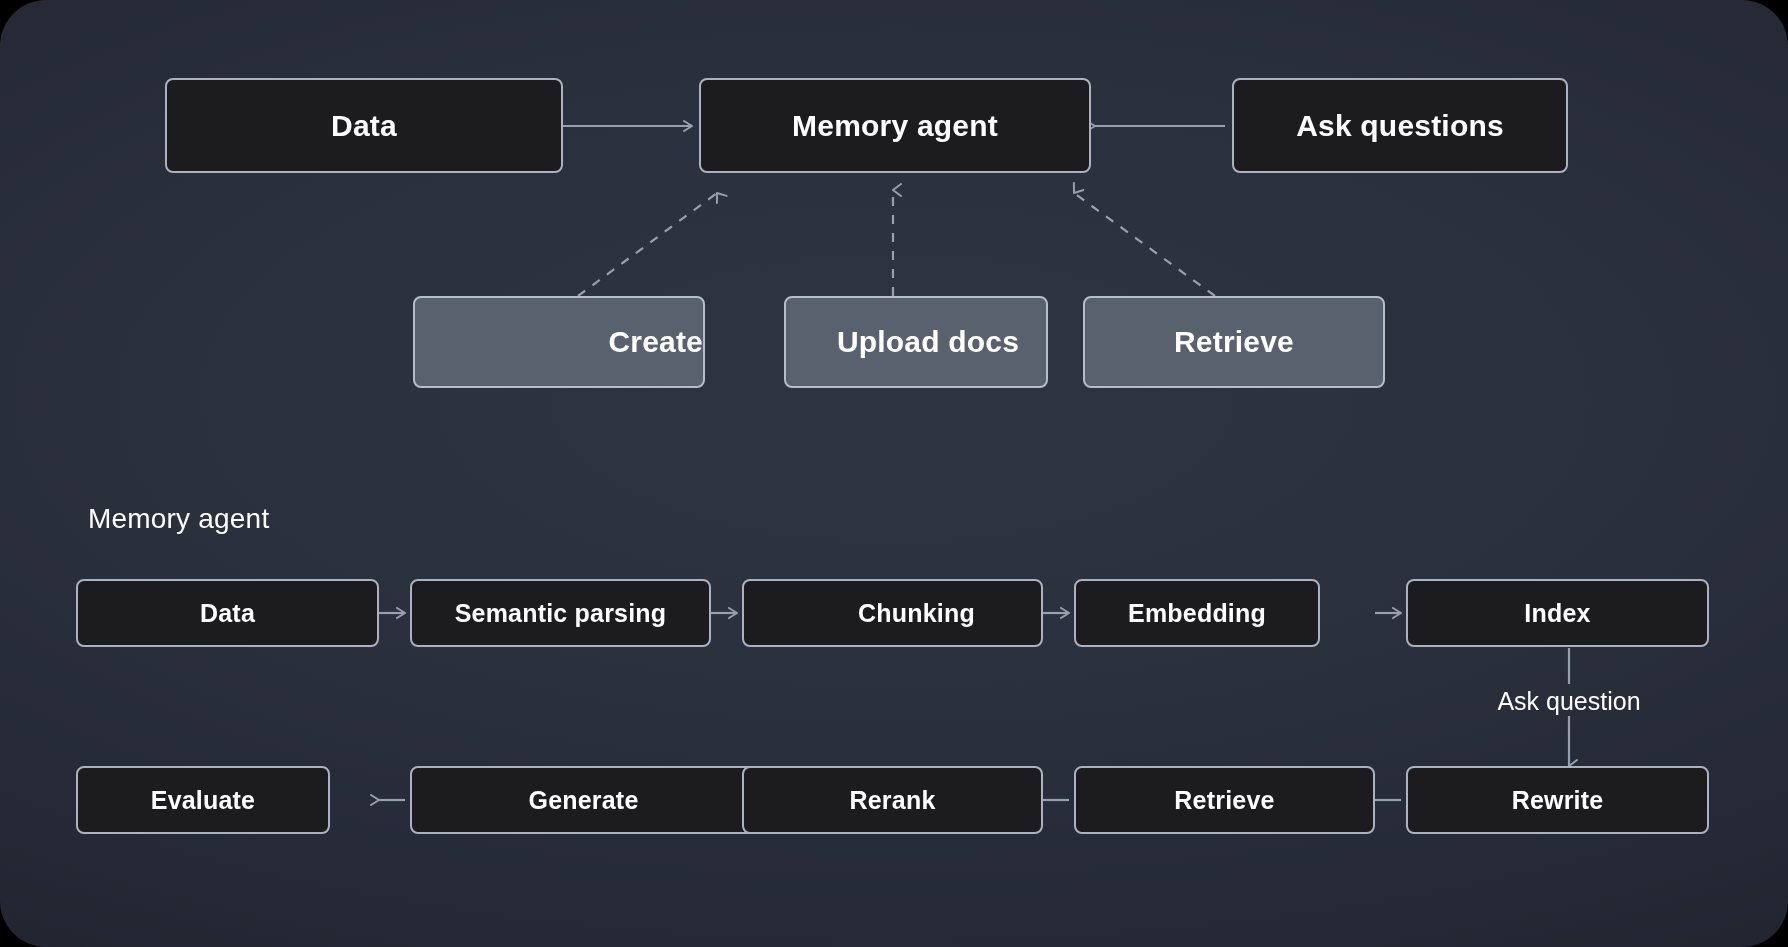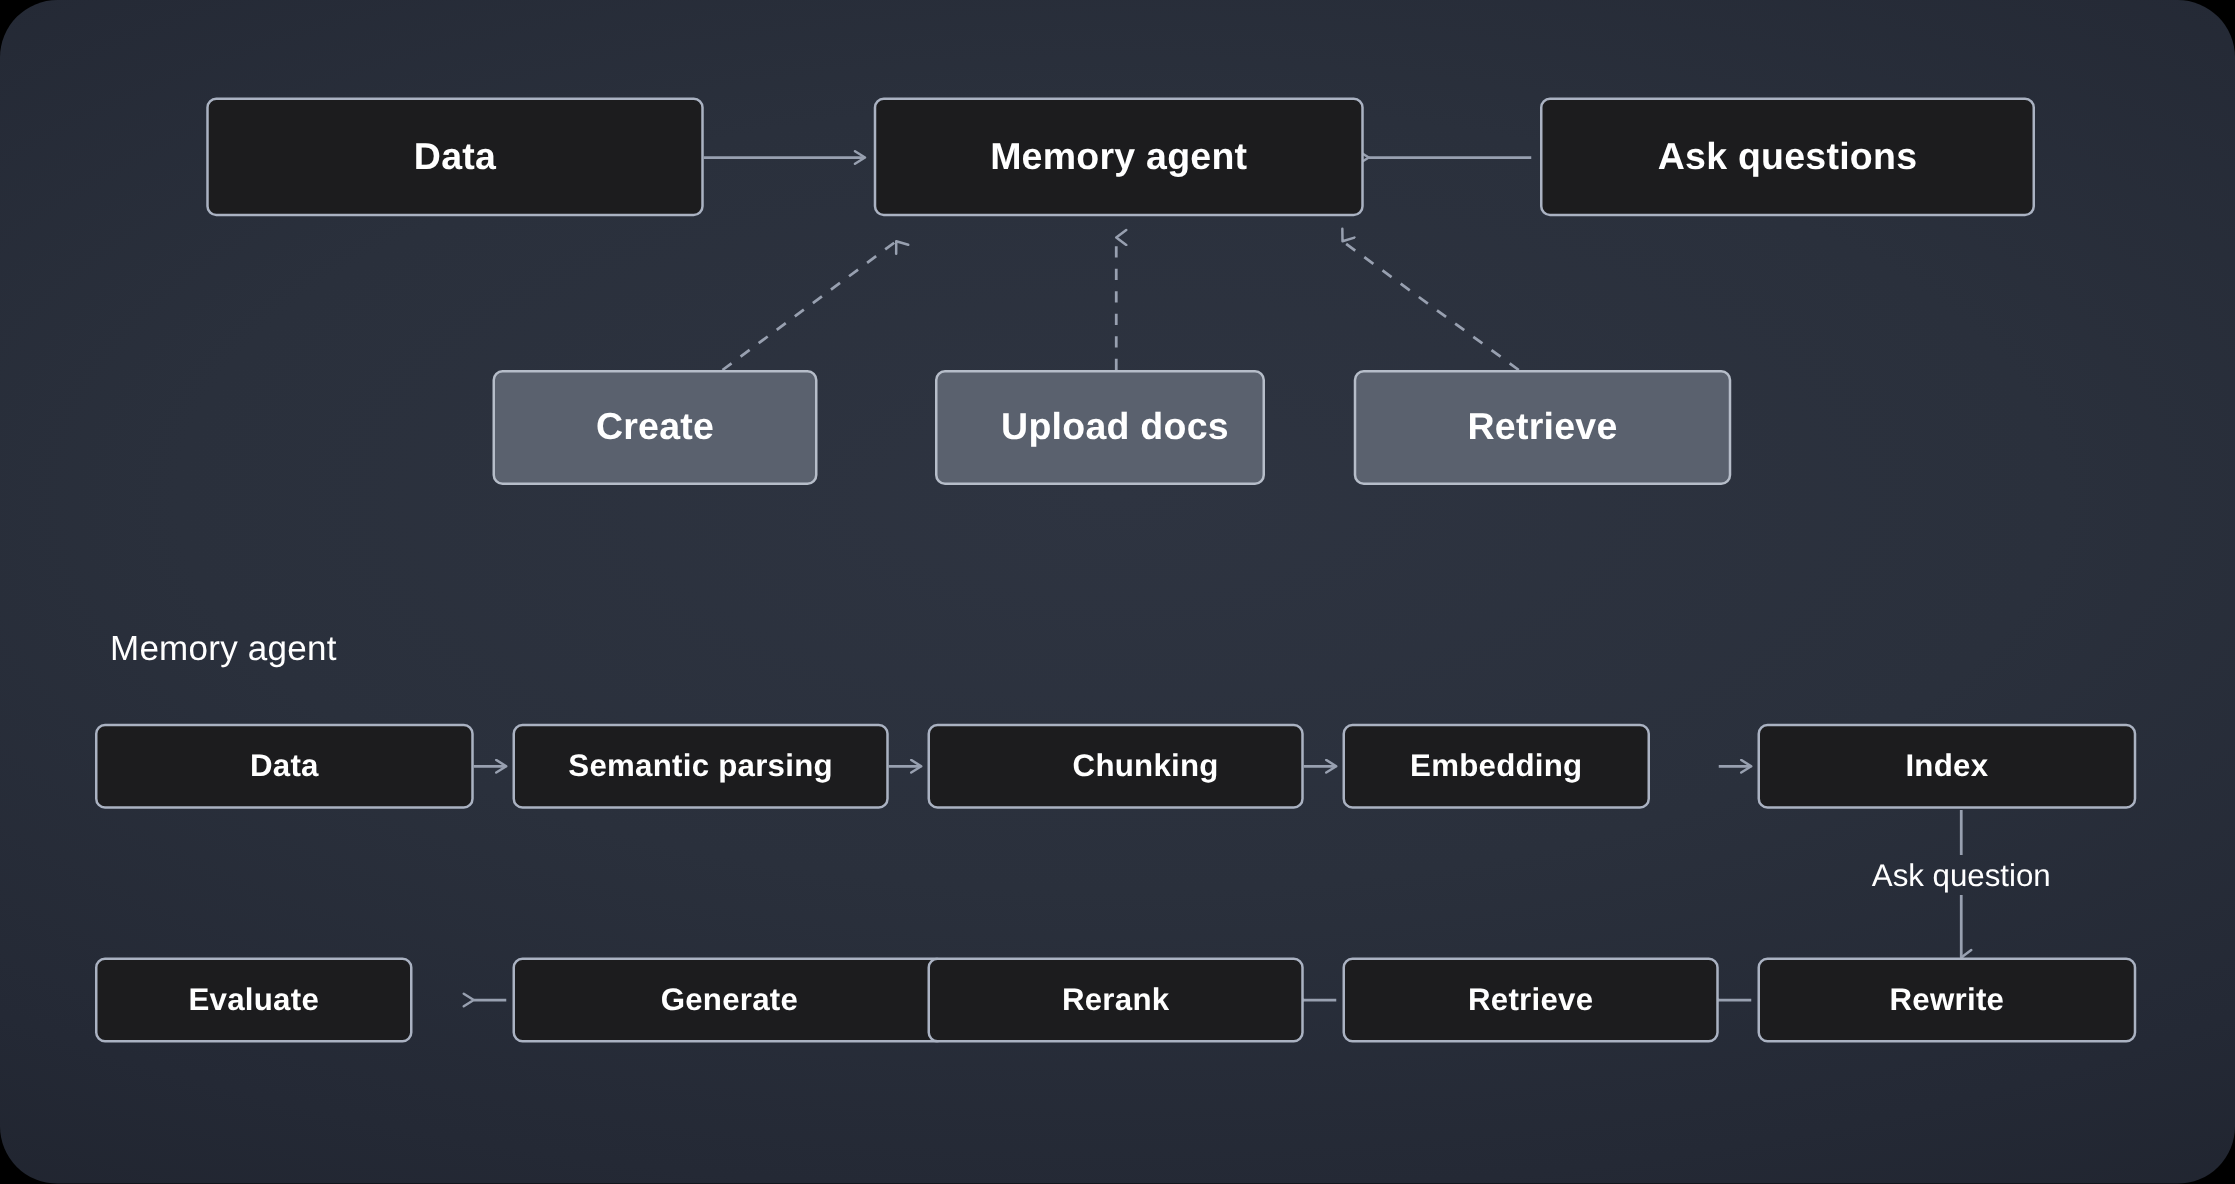--- a/index.html
+++ b/index.html
@@ -150,31 +150,31 @@
 
   <div class="row-top">
     <div class="node dark" style="left:165px; top:78px; width:398px;">
       <span class="node-label">Data</span>
     </div>
 
     <div class="node dark" style="left:699px; top:78px; width:392px;">
       <span class="node-label">Memory agent</span>
     </div>
 
-    <div class="node dark" style="left:1232px; top:78px; width:396px;">
+    <div class="node dark" style="left:1232px; top:78px; width:336px;">
       <span class="node-label">Ask questions</span>
     </div>
   </div>
 
   <div class="row-actions">
-    <div class="node light" style="left:394px; top:296px; width:260px;">
+    <div class="node light" style="left:413px; top:296px; width:292px;justify-content:flex-end;">
       <span class="node-label">Create</span>
     </div>
 
-    <div class="node light" style="left:748px; top:296px; width:264px;padding-left:24px;">
+    <div class="node light" style="left:784px; top:296px; width:264px;padding-left:24px;">
       <span class="node-label">Upload docs</span>
     </div>
 
     <div class="node light" style="left:1083px; top:296px; width:302px;">
       <span class="node-label">Retrieve</span>
     </div>
   </div>
 
   <div class="section-title" style="left:88px; top:503px;">Memory agent</div>
 

